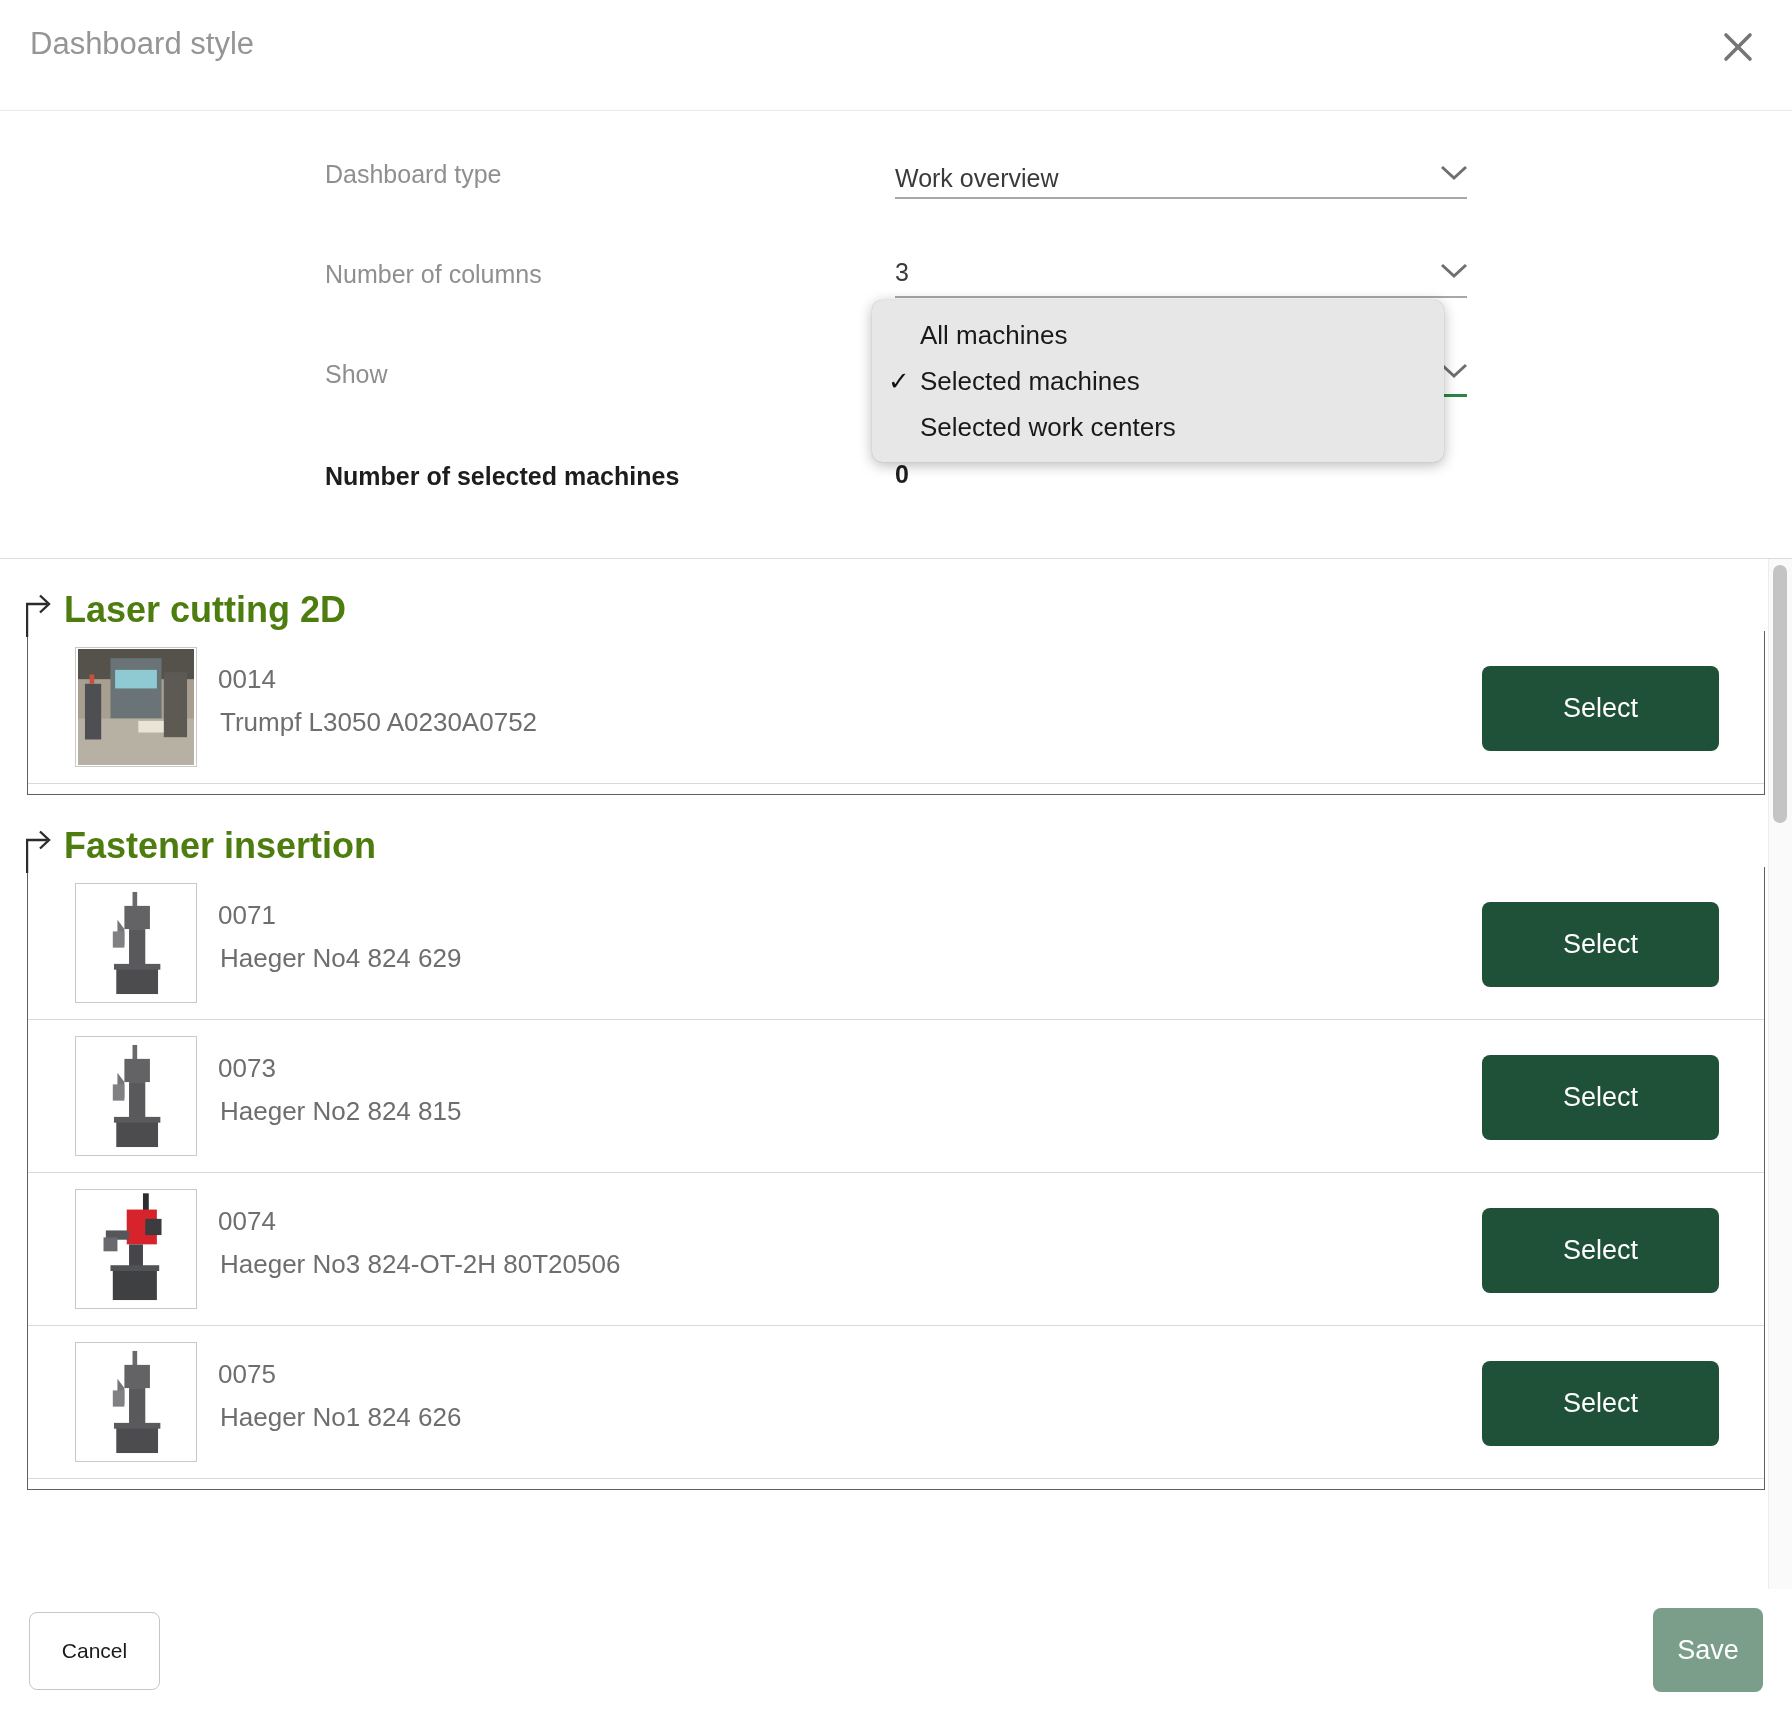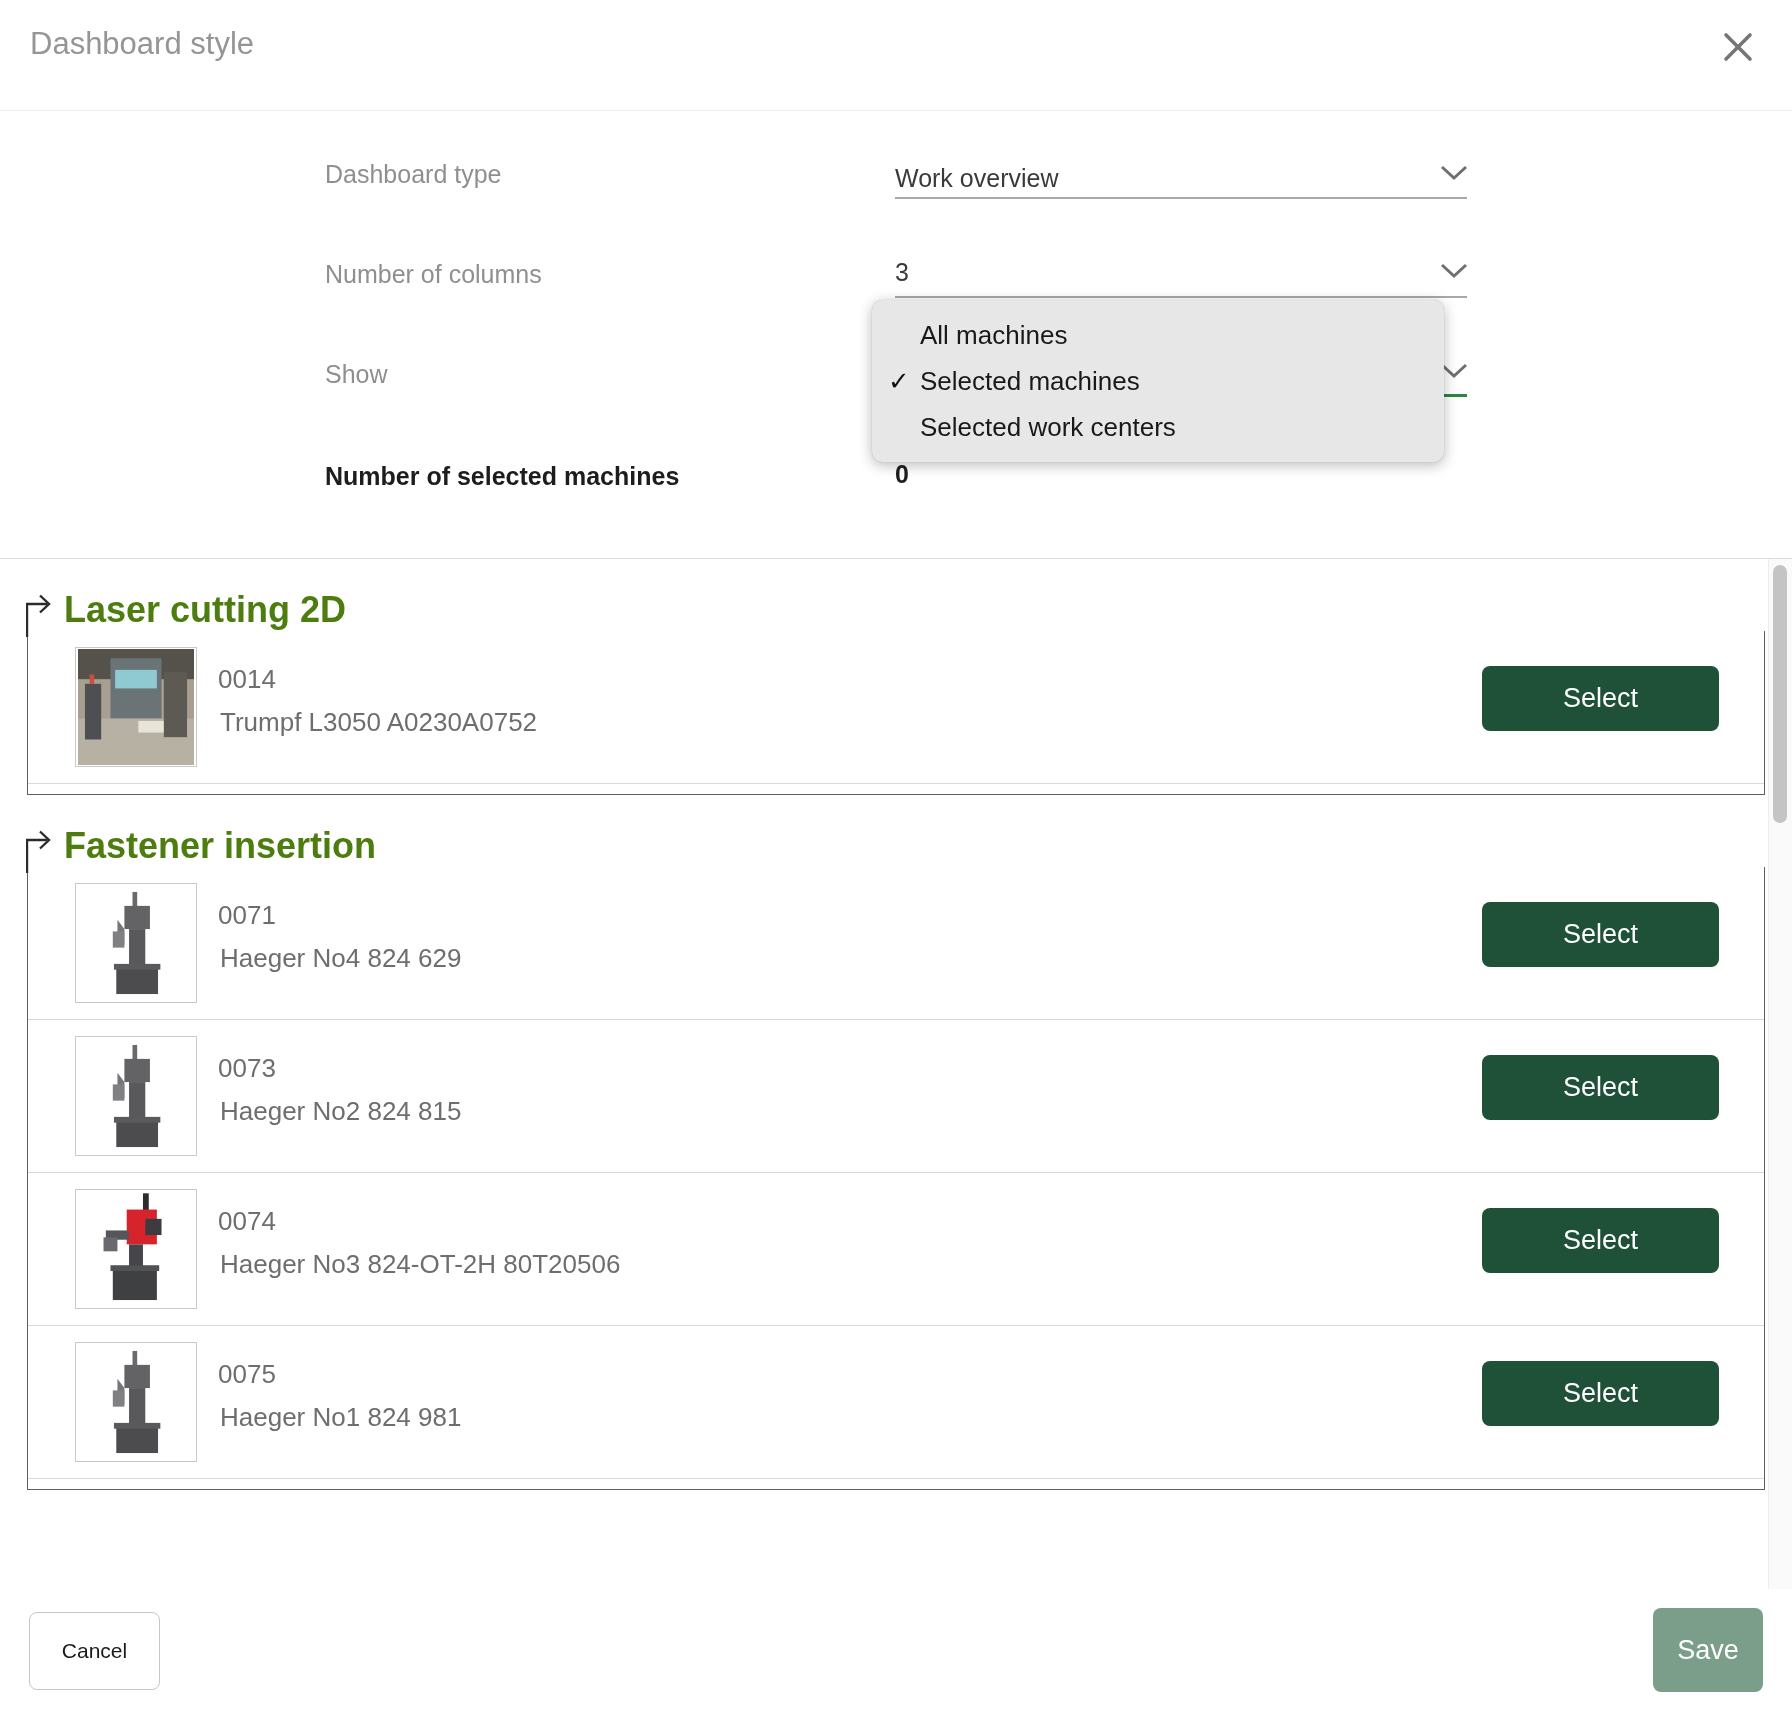--- a/index.html
+++ b/index.html
@@ -33,21 +33,21 @@
   .scrollbar-thumb{position:absolute;top:6px;left:4px;width:14px;height:258px;border-radius:7px;background:#c4c4c4;cursor:pointer;}
   .section-header{position:relative;height:44px;margin-top:28px;}
   .section-header .sec-arrow{position:absolute;left:-1px;top:4px;}
   .section-title{position:absolute;left:37px;top:2px;font-size:36px;font-weight:bold;color:#4d7c0f;white-space:nowrap;}
   .section-box{border:1px solid #5f5f5f;border-top:none;padding-bottom:10px;}
   .machine-row{position:relative;height:152px;border-bottom:1px solid #d9d9d9;}
   .thumb{position:absolute;left:47px;top:16px;width:120px;height:118px;border:1px solid #c9c9c9;background:#fff;
          display:flex;align-items:center;justify-content:center;overflow:hidden;}
   .m-code{position:absolute;left:190px;top:33px;font-size:26px;color:#6e6e6e;}
   .m-name{position:absolute;left:192px;top:76px;font-size:26px;color:#6e6e6e;white-space:nowrap;}
-  .select-btn{position:absolute;right:45px;top:35px;width:237px;height:65px;border:none;border-radius:8px;
+  .select-btn{position:absolute;right:45px;top:35px;width:237px;height:85px;border:none;border-radius:8px;
               color:#fff;font-size:27px;font-family:"Liberation Sans",sans-serif;cursor:pointer;}
   
   .dlg-footer{position:absolute;left:0;right:0;bottom:0;height:131px;background:#fff;}
   .cancel-btn{position:absolute;left:29px;top:23px;width:131px;height:78px;background:#fff;border:1px solid #c6c6c6;
               border-radius:8px;font-size:21px;color:#1a1a1a;font-family:"Liberation Sans",sans-serif;cursor:pointer;}
   .save-btn{position:absolute;right:29px;top:19px;width:110px;height:84px;border:none;border-radius:8px;
             color:#fff;font-size:27px;font-family:"Liberation Sans",sans-serif;cursor:pointer;}
 </style>
 </head>
 <body>
@@ -187,21 +187,21 @@
               <rect x="47" y="6" width="4" height="14" fill="#6a6a6c"></rect>
               <rect x="40" y="18" width="22" height="20" fill="#636366"></rect>
               <path d="M40 38 L34 30 L34 46 L40 52 Z" fill="#76767a"></path>
               <rect x="30" y="40" width="10" height="14" fill="#808084"></rect>
               <rect x="44" y="38" width="14" height="34" fill="#59595c"></rect>
               <rect x="33" y="70" width="36" height="24" fill="#4c4c4f"></rect>
               <rect x="31" y="68" width="40" height="5" fill="#5a5a5e"></rect>
             </svg>
           </div>
           <div class="m-code">0075</div>
-          <div class="m-name">Haeger No1 824 981</div>
+          <div class="m-name">Haeger No1 824 626</div>
           <button class="select-btn" style="background: rgb(31, 81, 56);">Select</button>
         </div>
       </div>
     </div>
   <div class="scrollbar-track">
     <div class="scrollbar-thumb"></div>
   </div>
 </div>
 
 <div class="dlg-footer">

